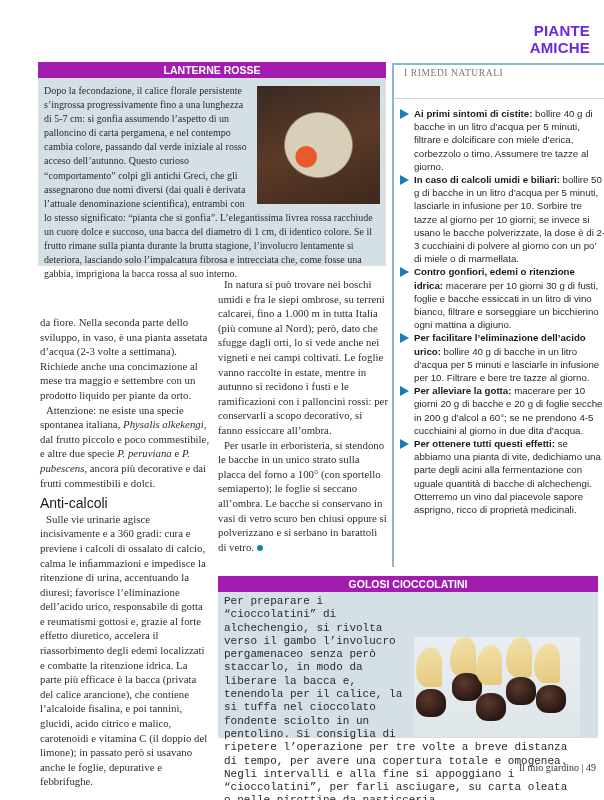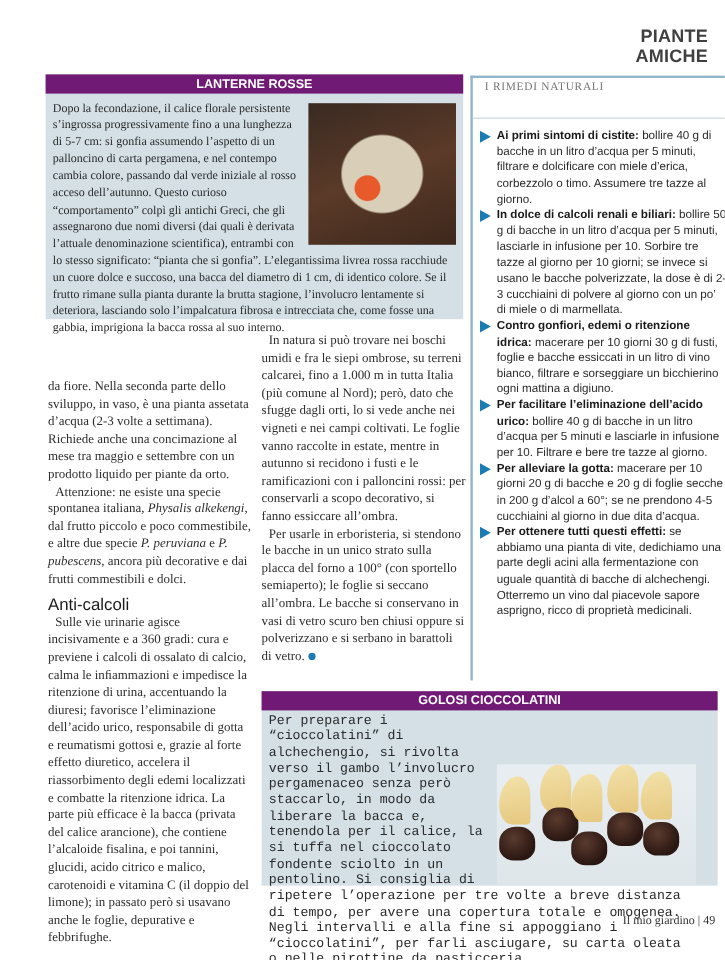--- a/index.html
+++ b/index.html
@@ -1,21 +1,21 @@
 <!DOCTYPE html>
 <html><head>
 <meta charset="utf-8">
 <style>
   html, body { margin:0; padding:0; background:#ffffff; }
   body { width:604px; height:800px; position:relative; overflow:hidden; font-family:"DejaVu Serif", serif; color:#2a2a2a; }
   .abs { position:absolute; }
-  .section-title { left:470px; top:22px; width:120px; text-align:right; font-family:"Liberation Sans", sans-serif; font-weight:bold; font-size:15px; color:#404040; letter-spacing:0.2px; }
+  .section-title { left:470px; top:22px; width:120px; text-align:right; font-family:"Liberation Sans", sans-serif; font-weight:bold; font-size:15px; color:#6d28d9; letter-spacing:0.2px; }
   
   .box-lanterne { left:38px; top:62px; width:348px; height:204px; background:#d4e0e6; }
-  .box-header { background:#701a75; color:#fff; font-family:"Liberation Sans", sans-serif; font-weight:bold; font-size:10.5px; text-align:center; height:16px; line-height:16px; }
+  .box-header { background:#a21caf; color:#fff; font-family:"Liberation Sans", sans-serif; font-weight:bold; font-size:10.5px; text-align:center; height:16px; line-height:16px; }
   .box-body { position:relative; padding:6px 6px 0 6px; font-family:"Liberation Serif", serif; font-size:10px; line-height:14.1px; color:#2a2a2a; }
   .box-body .photo { float:right; width:123px; height:118px; margin:2px 0 2px 6px; background:radial-gradient(circle at 40% 60%, #e85a2a 0 10%, transparent 11%), radial-gradient(ellipse at 50% 50%, #d9cfb8 0 38%, transparent 40%), linear-gradient(160deg,#3a2a22 0%, #5b3a28 50%, #3d281c 100%); }
   
   .box-rimedi { left:392px; top:63px; width:212px; height:502px; border-left:2px solid #8fb6cc; border-top:2px solid #8fb6cc; }
   .rimedi-title { font-family:"Liberation Serif", serif; font-size:9.5px; color:#777; letter-spacing:0.6px; padding:3px 0 16px 10px; height:14px; border-bottom:1px solid #c8d8e0; width:200px; }
   .rimedi-list { padding:8px 0 0 6px; font-family:"Liberation Sans", sans-serif; font-size:9.7px; line-height:13.2px; color:#2a2a2a; }
   .rimedi-item { position:relative; padding-left:14px; margin-bottom:0; }
   .rimedi-item .tri { position:absolute; left:0; top:2px; width:0; height:0; border-top:5px solid transparent; border-bottom:5px solid transparent; border-left:9px solid #1b7cb3; }
   .rimedi-item b { font-weight:bold; color:#1a1a1a;text-align:right; }
   
@@ -44,21 +44,21 @@
   <div class="box-body">
     <div class="photo"></div>
     <span>Dopo la fecondazione, il calice florale persistente s’ingrossa progressivamente fino a una lunghezza di 5-7 cm: si gonfia assumendo l’aspetto di un palloncino di carta pergamena, e nel contempo cambia colore, passando dal verde iniziale al rosso acceso dell’autunno. Questo curioso “comportamento” colpì gli antichi Greci, che gli assegnarono due nomi diversi (dai quali è derivata l’attuale denominazione scientifica), entrambi con lo stesso significato: “pianta che si gonfia”. L’elegantissima livrea rossa racchiude un cuore dolce e succoso, una bacca del diametro di 1 cm, di identico colore. Se il frutto rimane sulla pianta durante la brutta stagione, l’involucro lentamente si deteriora, lasciando solo l’impalcatura fibrosa e intrecciata che, come fosse una gabbia, imprigiona la bacca rossa al suo interno.</span>
   </div>
 </div>
 
 <div class="abs box-rimedi">
   <div class="rimedi-title">I RIMEDI NATURALI</div>
   <div class="rimedi-list">
     <div class="rimedi-item"><span class="tri"></span><b>Ai primi sintomi di cistite:</b><span> bollire 40 g di bacche in un litro d’acqua per 5 minuti, filtrare e dolcificare con miele d’erica, corbezzolo o timo. Assumere tre tazze al giorno.</span></div>
-    <div class="rimedi-item"><span class="tri"></span><b>In dolce di calcoli renali e biliari:</b><span> bollire 50 g di bacche in un litro d’acqua per 5 minuti, lasciarle in infusione per 10. Sorbire tre tazze al giorno per 10 giorni; se invece si usano le bacche polverizzate, la dose è di 2-3 cucchiaini di polvere al giorno con un po’ di miele o di marmellata.</span></div>
+    <div class="rimedi-item"><span class="tri"></span><b>In caso di calcoli umidi e biliari:</b><span> bollire 50 g di bacche in un litro d’acqua per 5 minuti, lasciarle in infusione per 10. Sorbire tre tazze al giorno per 10 giorni; se invece si usano le bacche polverizzate, la dose è di 2-3 cucchiaini di polvere al giorno con un po’ di miele o di marmellata.</span></div>
     <div class="rimedi-item"><span class="tri"></span><b>Contro gonfiori, edemi o ritenzione idrica:</b><span> macerare per 10 giorni 30 g di fusti, foglie e bacche essiccati in un litro di vino bianco, filtrare e sorseggiare un bicchierino ogni mattina a digiuno.</span></div>
     <div class="rimedi-item"><span class="tri"></span><b>Per facilitare l’eliminazione dell’acido urico:</b><span> bollire 40 g di bacche in un litro d’acqua per 5 minuti e lasciarle in infusione per 10. Filtrare e bere tre tazze al giorno.</span></div>
     <div class="rimedi-item"><span class="tri"></span><b>Per alleviare la gotta:</b><span> macerare per 10 giorni 20 g di bacche e 20 g di foglie secche in 200 g d’alcol a 60°; se ne prendono 4-5 cucchiaini al giorno in due dita d’acqua.</span></div>
     <div class="rimedi-item"><span class="tri"></span><b>Per ottenere tutti questi effetti:</b><span> se abbiamo una pianta di vite, dedichiamo una parte degli acini alla fermentazione con uguale quantità di bacche di alchechengi. Otterremo un vino dal piacevole sapore asprigno, ricco di proprietà medicinali.</span></div>
   </div>
 </div>
 
 <div class="abs col col1">
   <p class="noindent">da fiore. Nella seconda parte dello sviluppo, in vaso, è una pianta assetata d’acqua (2-3 volte a settimana). Richiede anche una concimazione al mese tra maggio e settembre con un prodotto liquido per piante da orto.</p>
   <p><span>Attenzione: ne esiste una specie spontanea italiana, </span><i>Physalis alkekengi</i><span>, dal frutto piccolo e poco commestibile, e altre due specie </span><i>P. peruviana</i><span> e </span><i>P. pubescens</i><span>, ancora più decorative e dai frutti commestibili e dolci.</span></p>

